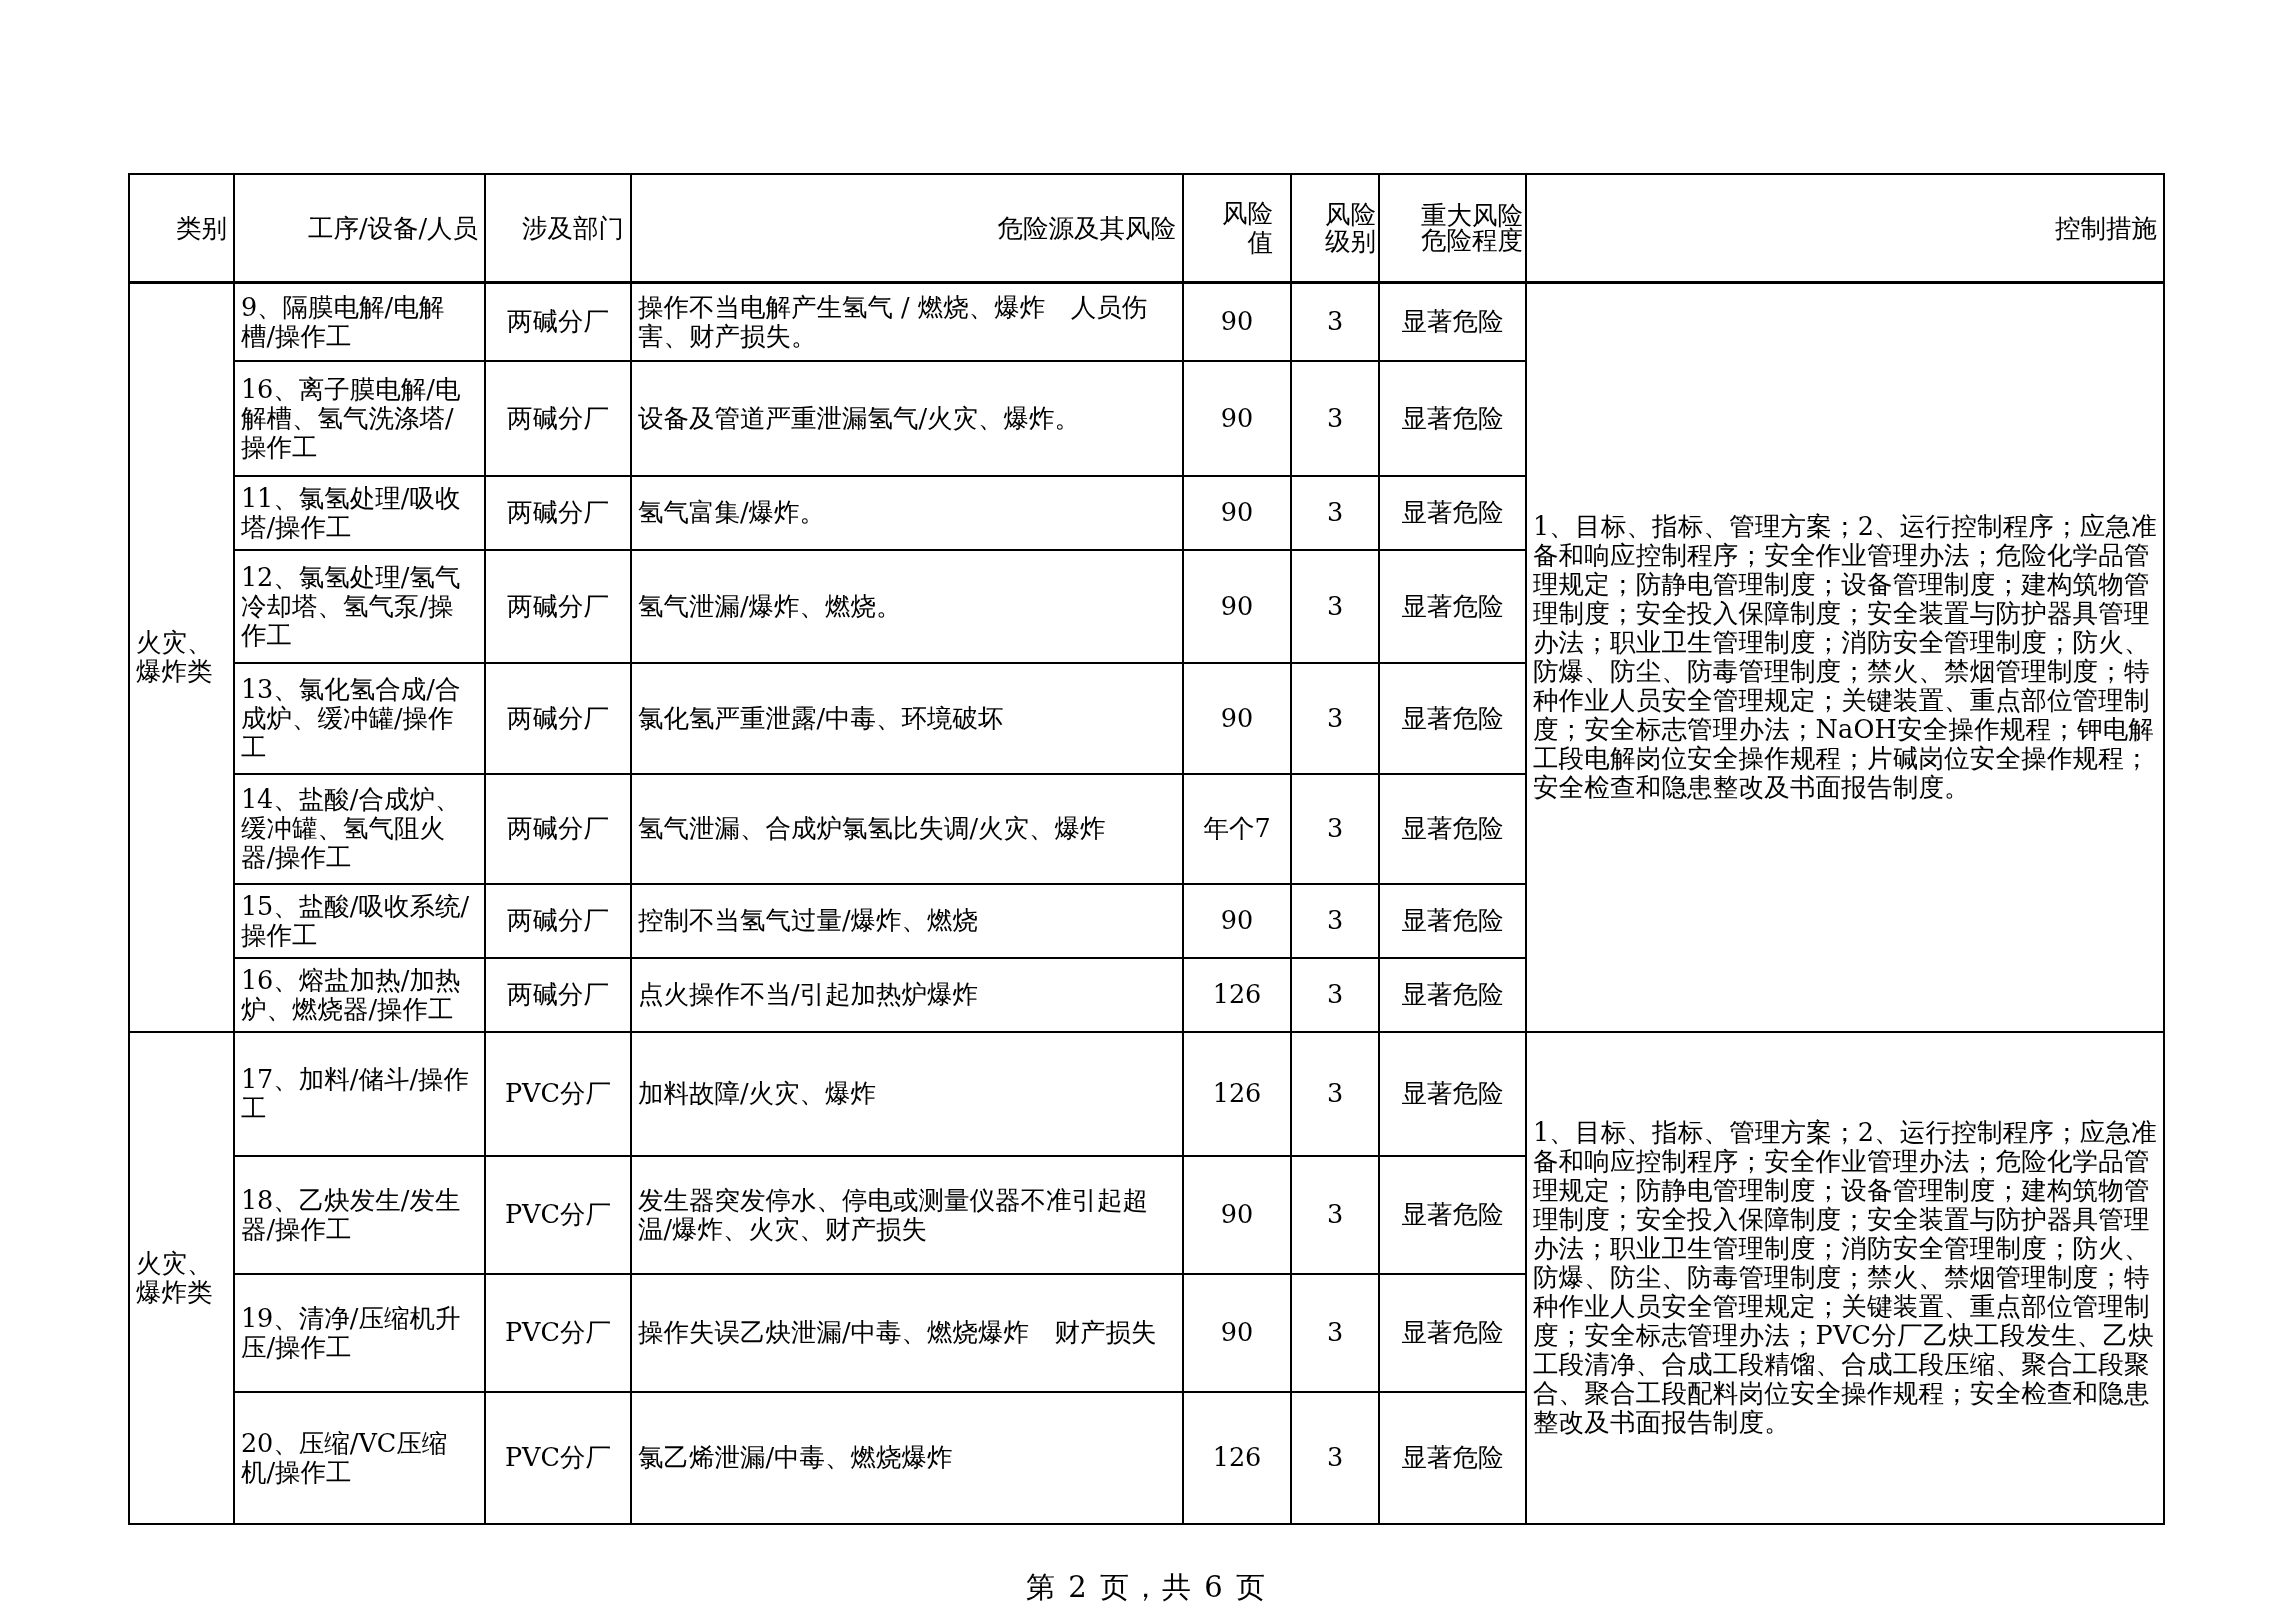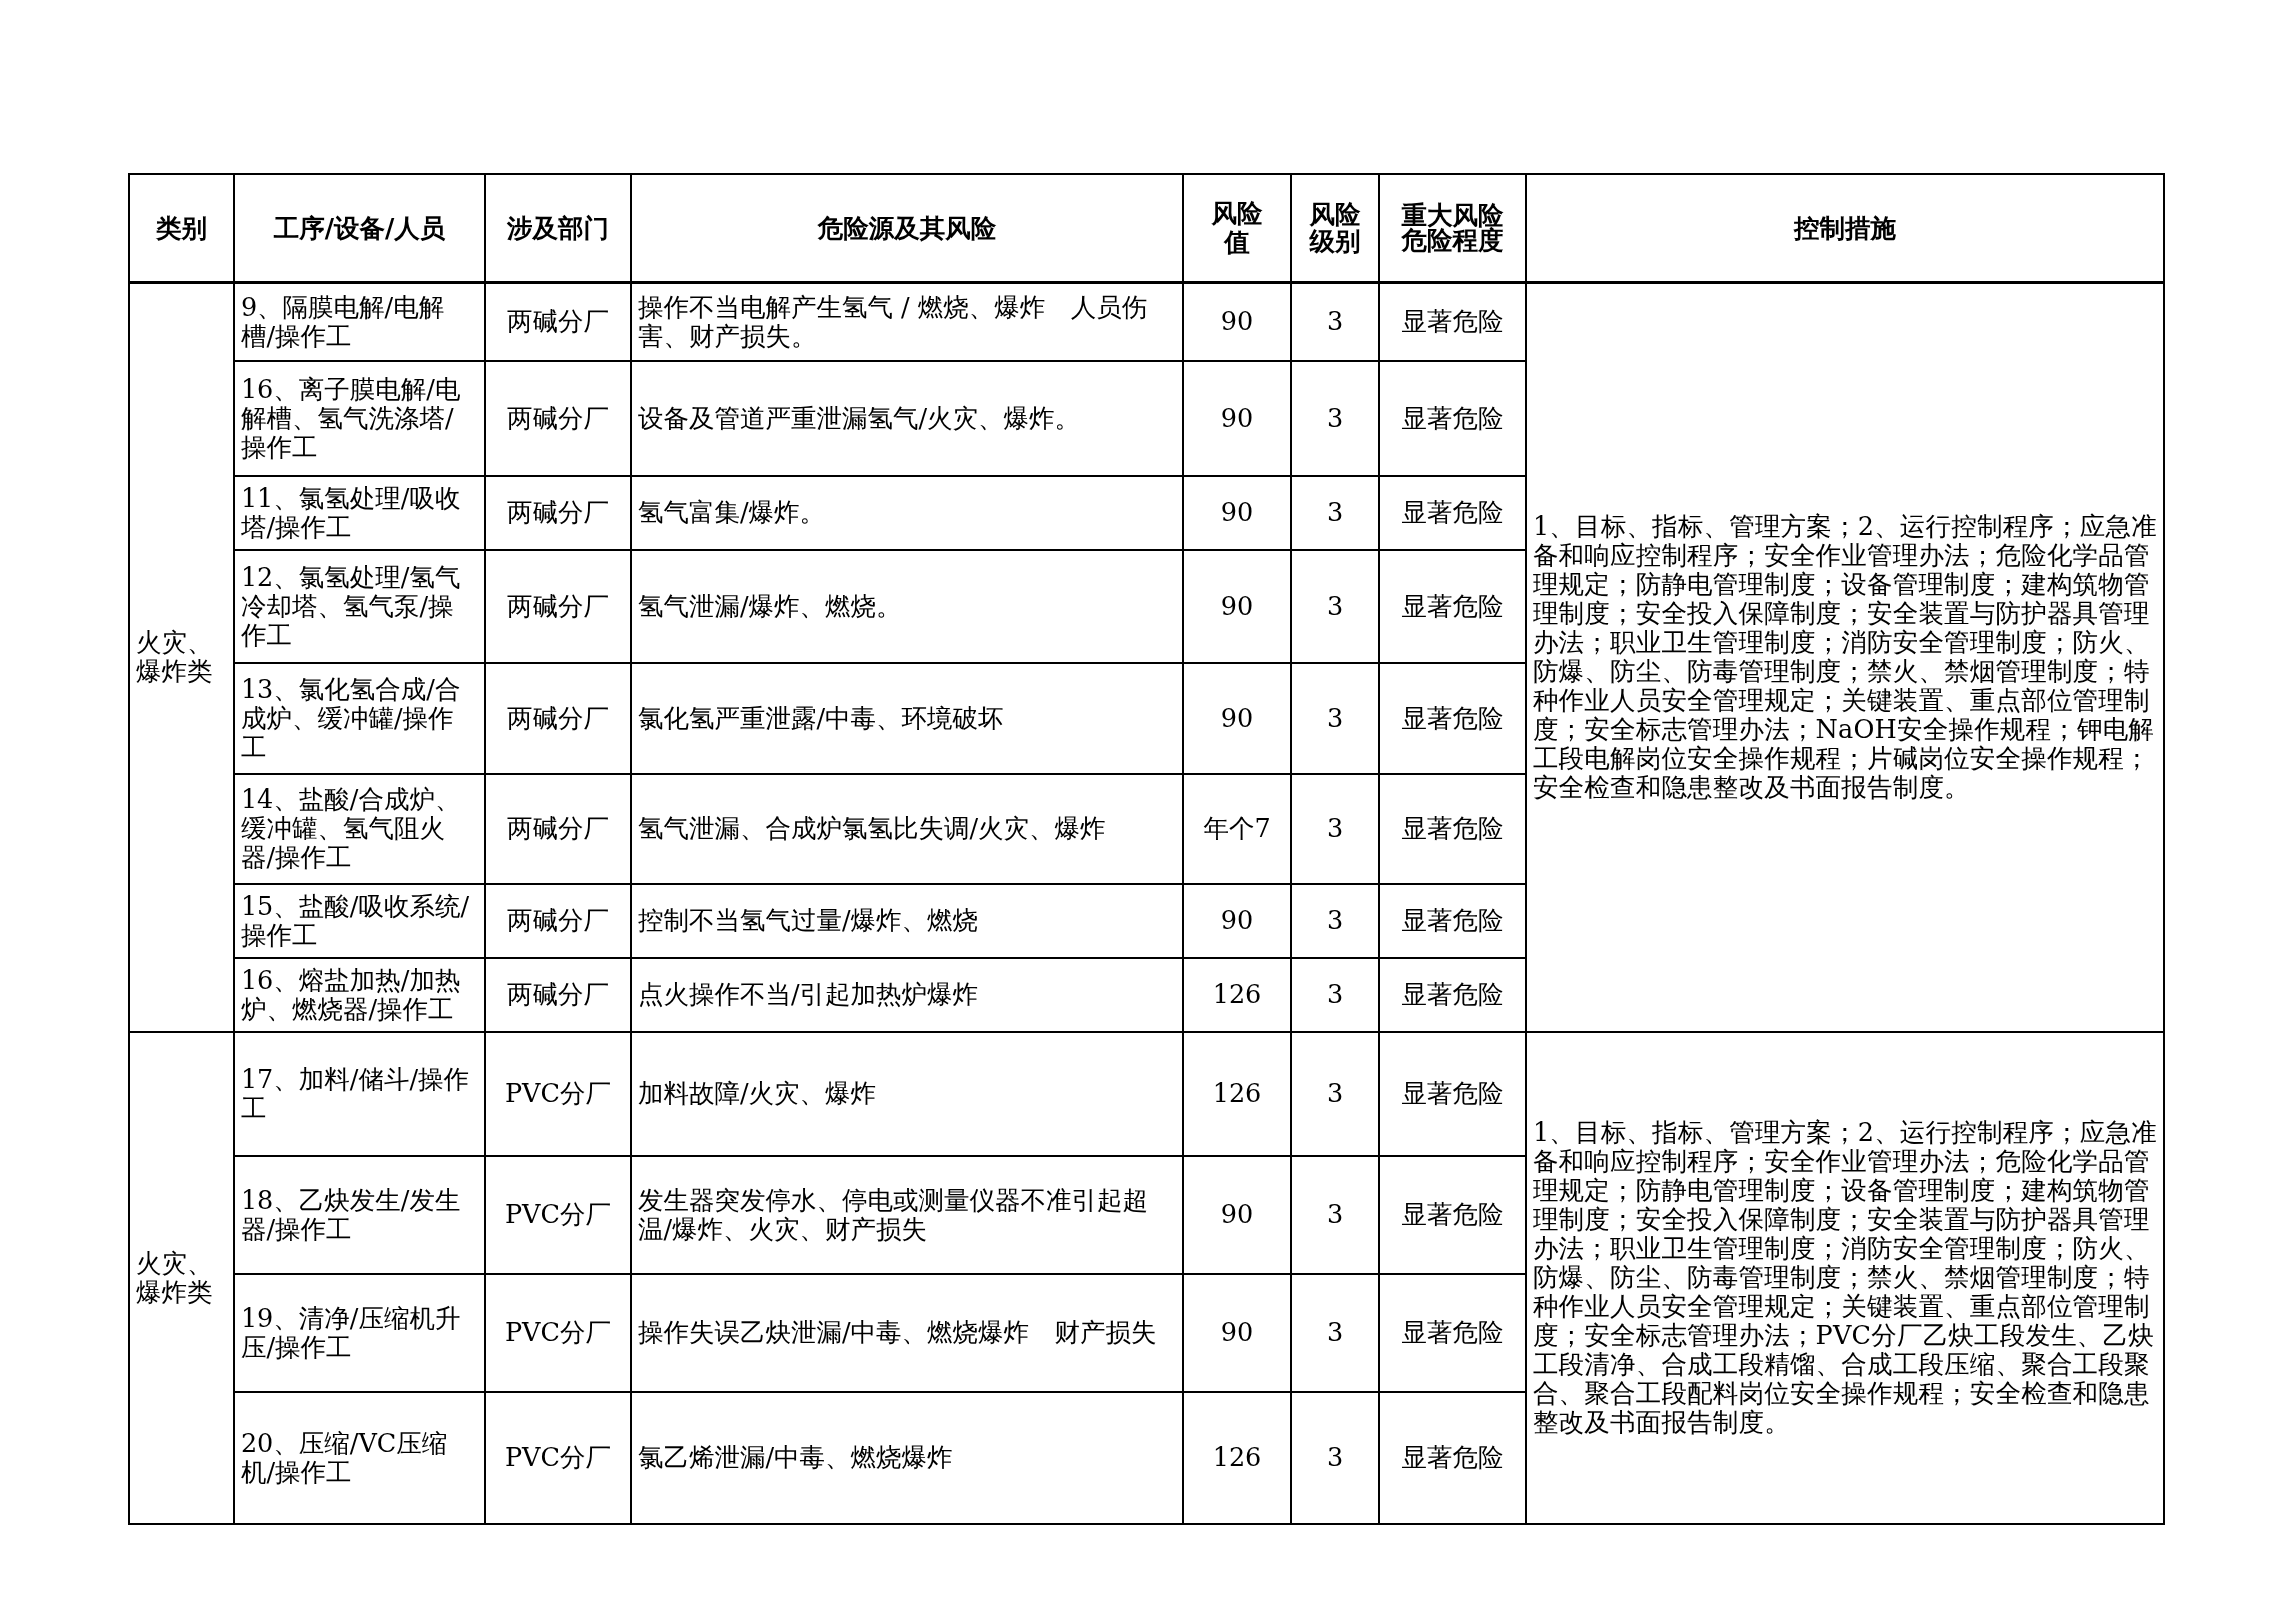--- a/index.html
+++ b/index.html
@@ -9,21 +9,21 @@
   table.risk {
     position: absolute; left: 128px; top: 173px;
     border-collapse: collapse; table-layout: fixed;
     width: 2035px;
   }
   table.risk td, table.risk th {
     border: 2px solid #000; padding: 0 5.9px; vertical-align: middle;
     font-weight: normal; font-size: 25.5px; line-height: 29px; overflow: hidden;
   }
   table.risk { border: 2.9px solid #000; }
-  table.risk thead th { height: 70px; text-align: center; border-bottom: 3.9px solid #000; font-weight: bold; }
+  table.risk thead th { height: 70px; text-align: right; border-bottom: 3.9px solid #000; }
   table.risk tbody tr.group-end td { border-bottom: 2.9px solid #000; }
   .c { text-align: center; }
   .l { text-align: left; margin-left: 20px; }
   td.cat { text-align: left; padding: 0 2px; }
   td.ctrl { text-align: left; font-size: 25.5px; line-height: 30px; padding: 0 3.9px; letter-spacing: 0.2px; }
   .footer { position: absolute; left: 0; width: 2293px; top: 1568px; text-align: center;
             font-size: 29px; letter-spacing: 2px; }
 </style>
 </head>
 <body>
@@ -155,14 +155,15 @@
         <td class="l">20、压缩/VC压缩机/操作工</td>
         <td class="c">PVC分厂</td>
         <td class="l">氯乙烯泄漏/中毒、燃烧爆炸</td>
         <td class="c">126</td>
         <td class="c">3</td>
         <td class="c">显著危险</td>
       </tr>
     </tbody>
   </table>
 
+  <div class="footer">第 2 页，共 6 页</div>
 </div>
 
 
 </body></html>

